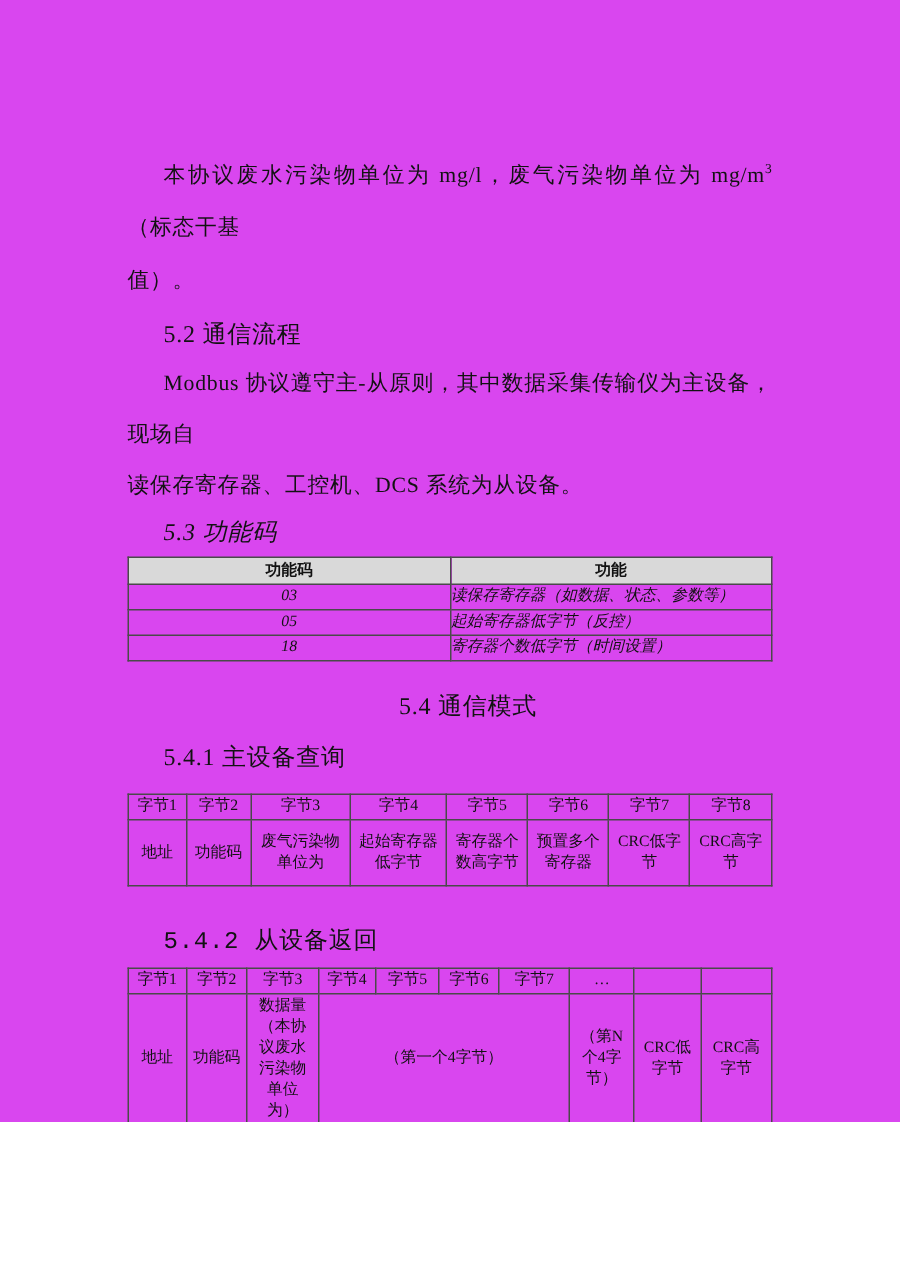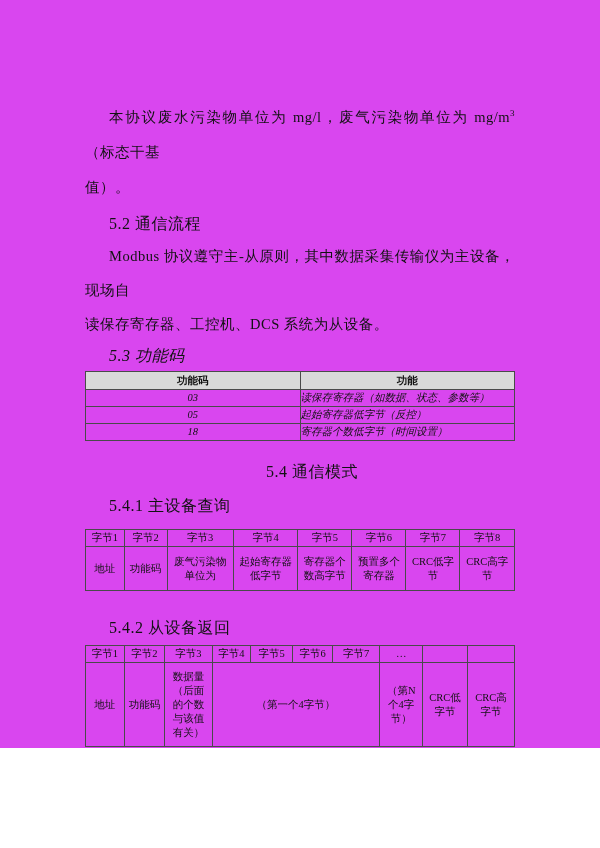--- a/index.html
+++ b/index.html
@@ -30,21 +30,21 @@
     font-size: 16px;
     font-weight: normal;
     line-height: 30px;
     padding-left: 24px;
     letter-spacing: 0.5px;
   }
   .h52 { margin-top: 4px; }
   .h53 { margin-top: 0; font-style: italic; }
   .h54 { margin-top: 16px; text-align: center; }
   .h541 { margin-top: 4px; }
-  .h542 { margin-top: 22px; }
+  .h542 { margin-top: 22px; font-family: Liberation Mono, monospace; }
   .h55 { margin-top: 24px; text-decoration: underline; }
 
   table {
     border-collapse: collapse;
     width: 100%;
     table-layout: fixed;
   }
   th, td {
     border: 1px solid #4a4a4a;
     padding: 1px 3px;
@@ -174,21 +174,21 @@
       <th class="sc5">字节5</th>
       <th class="sc6">字节6</th>
       <th class="sc7">字节7</th>
       <th class="sc8">…</th>
       <th class="sc9"></th>
       <th class="sc10"></th>
     </tr>
     <tr>
       <td>地址</td>
       <td>功能码</td>
-      <td>数据量（后面的个数与该值有关）</td>
+      <td>数据量（本协议废水污染物单位为）</td>
       <td colspan="4">（第一个4字节）</td>
       <td>（第N个4字节）</td>
       <td>CRC低字节</td>
       <td>CRC高字节</td>
     </tr>
   </tbody>
     </table>
 
   <p class="heading h55">5.5 检验算法</p>
 

